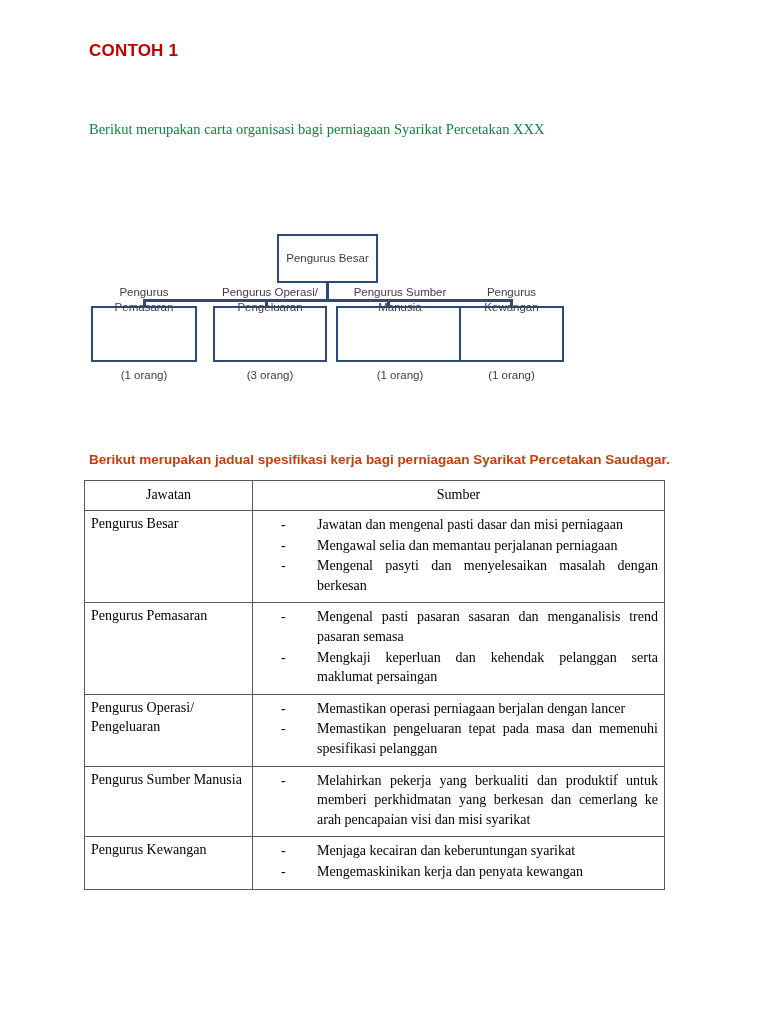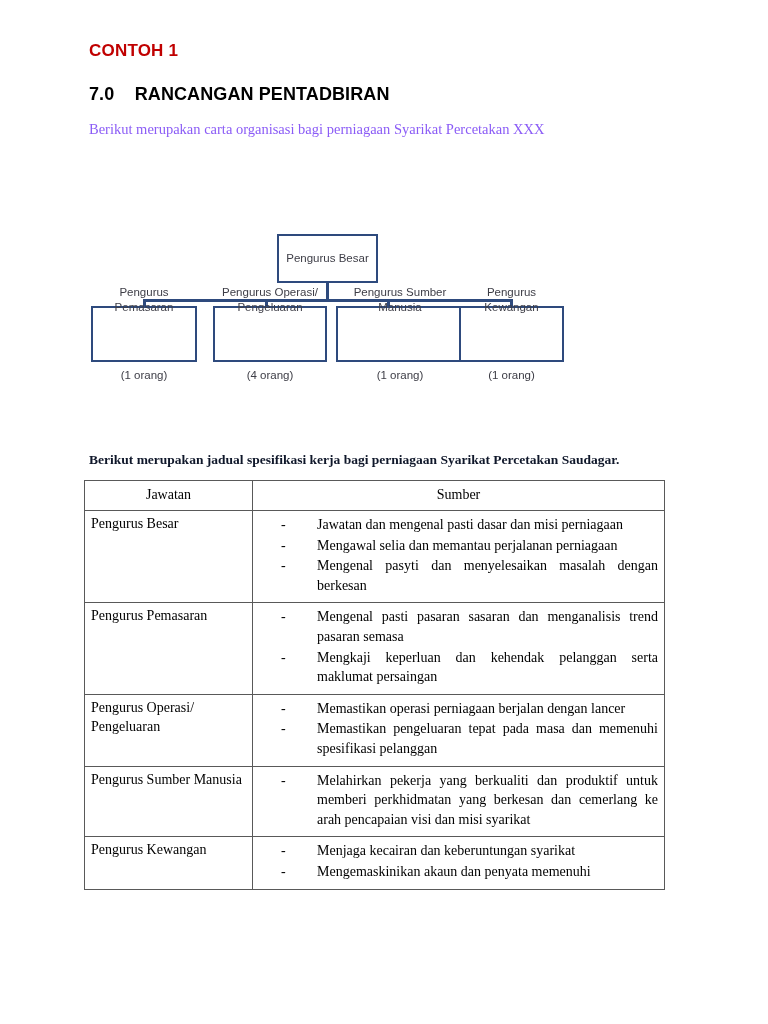--- a/index.html
+++ b/index.html
@@ -44,31 +44,31 @@
     color: #000000;
     white-space: pre;
   }
 
   .intro-line {
     position: absolute;
     left: 89px;
     top: 121px;
     font-family: "Liberation Serif", serif;
     font-size: 14.5px;
-    color: #8b5cf6;
+    color: #15803d;
   }
 
   .table-intro {
     position: absolute;
     left: 89px;
     top: 452px;
-    font-family: Liberation Serif, serif;
+    font-family: Liberation Sans, sans-serif;
     font-weight: bold;
     font-size: 13.5px;
-    color: #0f172a;
+    color: #c2410c;
   }
 
   
   .orgchart {
     position: absolute;
     left: 0;
     top: 0;
     width: 768px;
     height: 400px;
     pointer-events: none;
@@ -181,21 +181,20 @@
 
   .last-row td { border-bottom: 1px solid #595959; }
 </style>
 </head>
 <body>
 
 <div class="page">
 
   <div class="contoh-title">CONTOH 1</div>
 
-  <div class="section-heading">7.0    RANCANGAN PENTADBIRAN</div>
 
   <div class="intro-line">Berikut merupakan carta organisasi bagi perniagaan Syarikat Percetakan XXX</div>
 
   <div class="orgchart">
 
     <div class="conn conn-root-stem"></div>
     <div class="conn conn-bus"></div>
     <div class="conn conn-d1"></div>
     <div class="conn conn-d2"></div>
     <div class="conn conn-d3"></div>
@@ -207,21 +206,21 @@
 
     <div class="org-box org-child org-c1">
       <span class="ob-title">Pengurus
 Pemasaran</span>
       <span class="ob-count">(1 orang)</span>
     </div>
 
     <div class="org-box org-child org-c2">
       <span class="ob-title">Pengurus Operasi/
 Pengeluaran</span>
-      <span class="ob-count">(4 orang)</span>
+      <span class="ob-count">(3 orang)</span>
     </div>
 
     <div class="org-box org-child org-c3">
       <span class="ob-title">Pengurus Sumber
 Manusia</span>
       <span class="ob-count">(1 orang)</span>
     </div>
 
     <div class="org-box org-child org-c4">
       <span class="ob-title">Pengurus
@@ -312,21 +311,21 @@
       <tr class="last-row">
         <td class="cell-role">Pengurus Kewangan</td>
         <td>
           <ul class="task-list">
             <li class="no-justify">
               <span class="dash">-</span>
               <span>Menjaga kecairan dan keberuntungan syarikat</span>
             </li>
             <li class="no-justify">
               <span class="dash">-</span>
-              <span>Mengemaskinikan akaun dan penyata memenuhi</span>
+              <span>Mengemaskinikan kerja dan penyata kewangan</span>
             </li>
           </ul>
         </td>
       </tr>
 
     </tbody>
   </table>
 
 </div>
 

